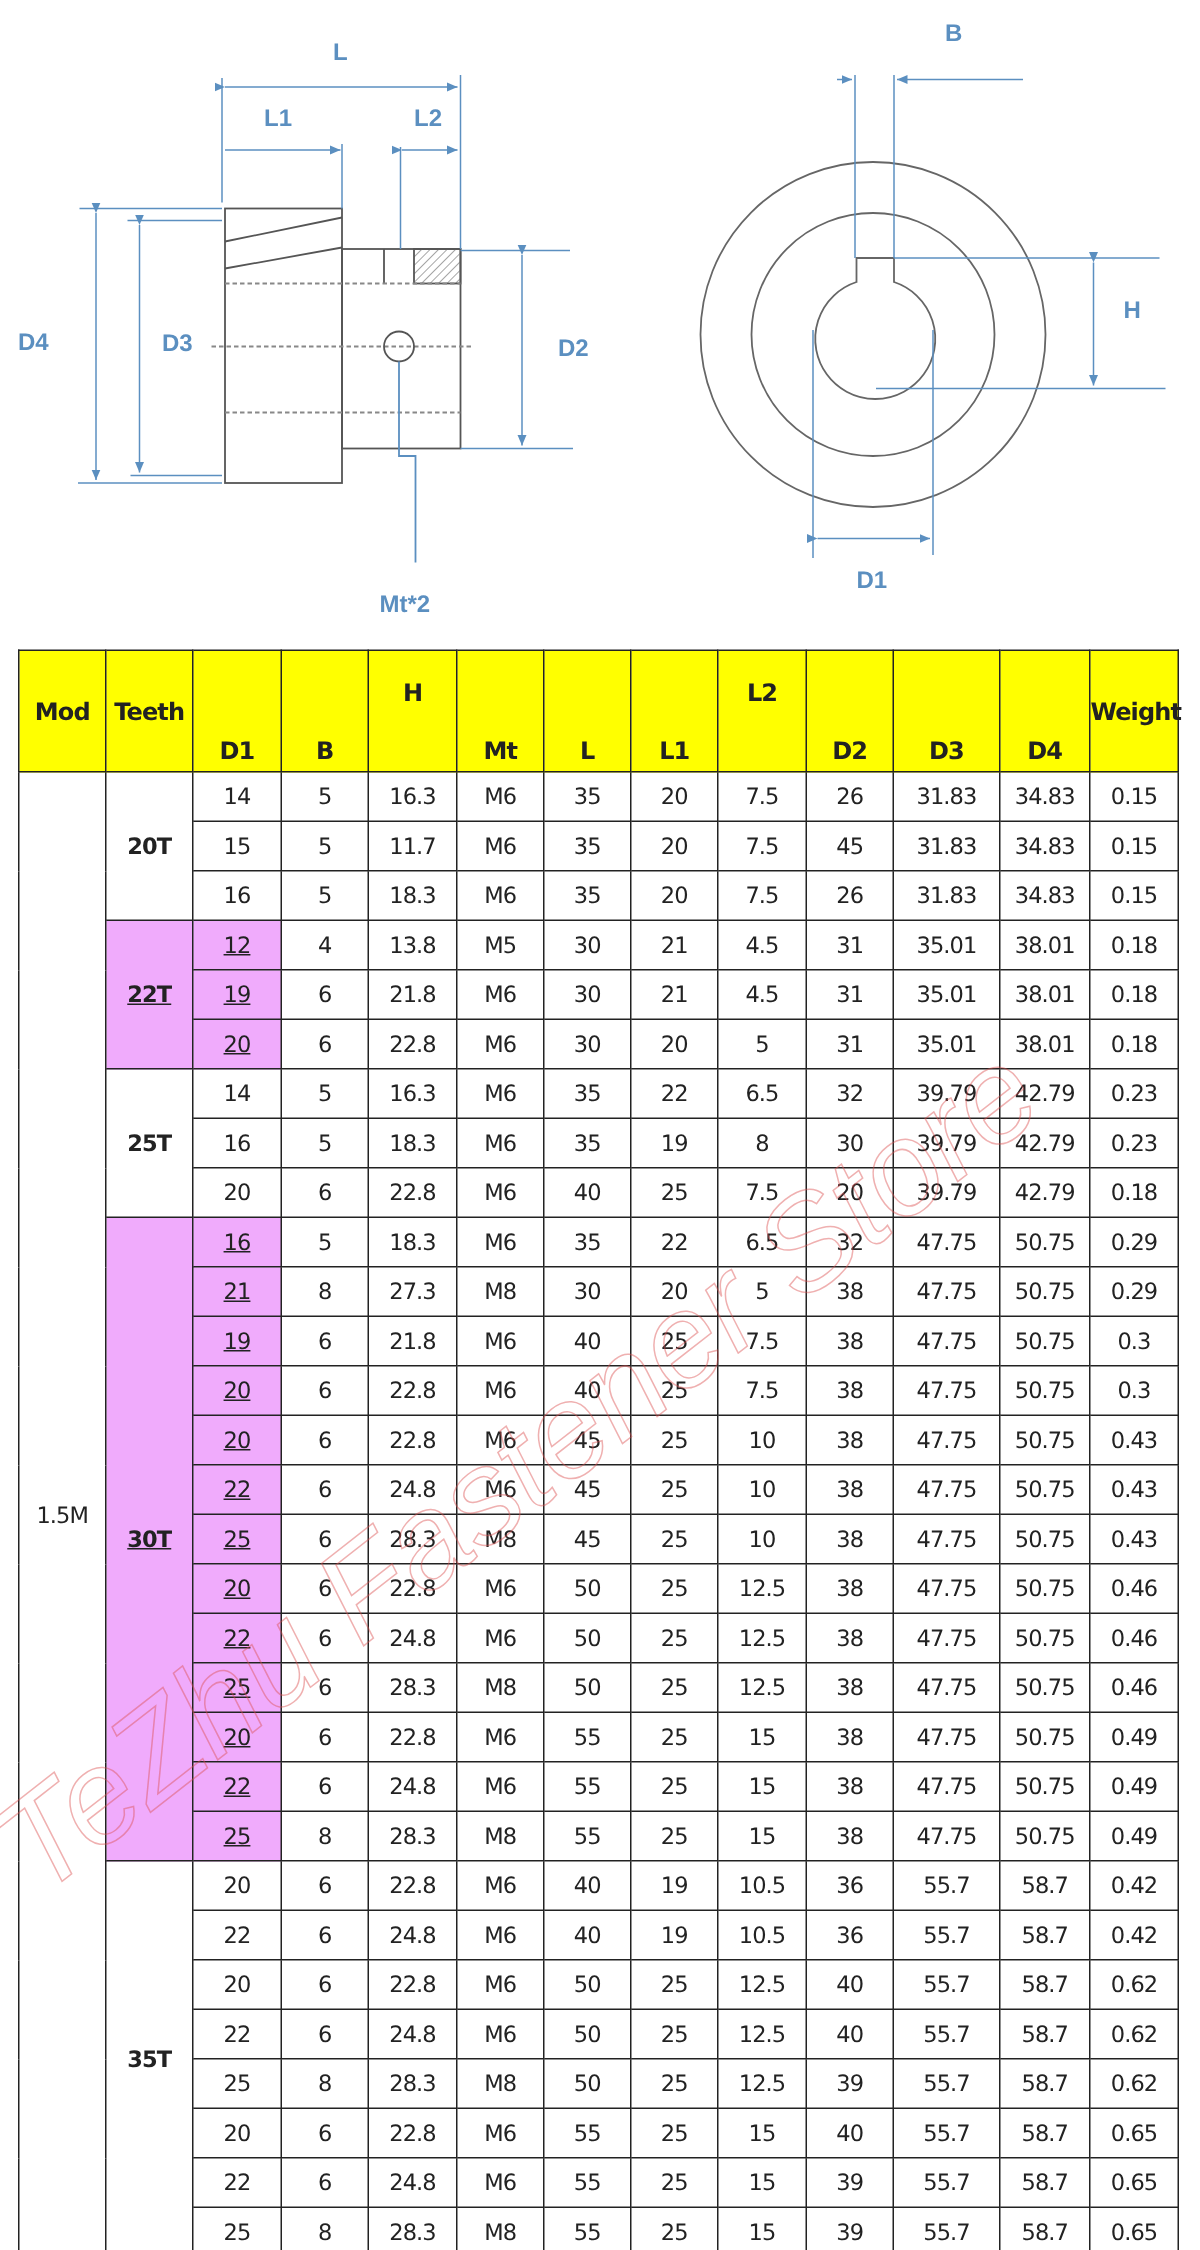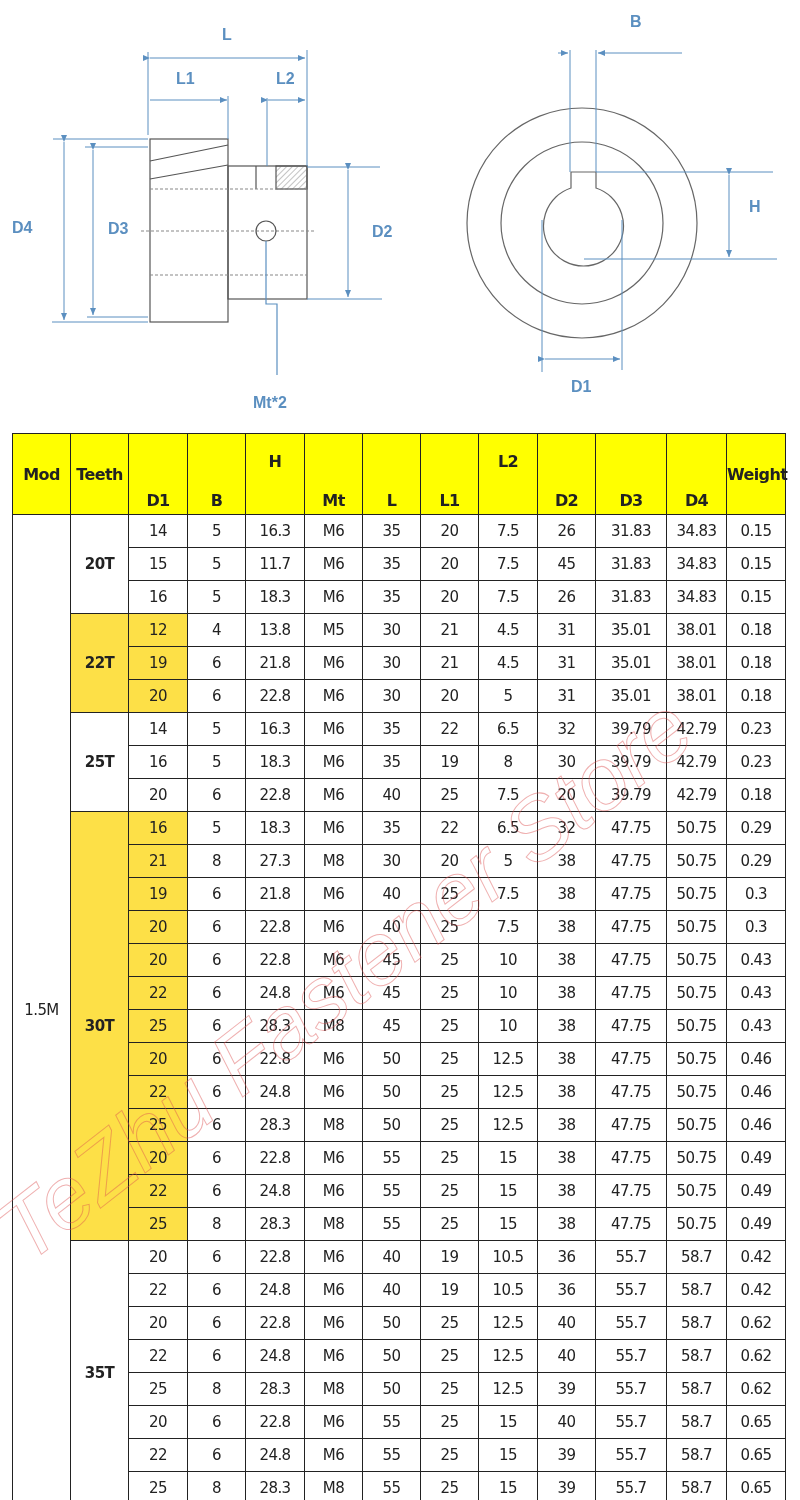--- a/index.html
+++ b/index.html
@@ -9,21 +9,21 @@
   table.spec{position:absolute;left:12px;top:433px;border-collapse:collapse;table-layout:fixed;width:773px;}
   table.spec th, table.spec td{border:1.5px solid #222;text-align:center;padding:0;font-family:"DejaVu Sans",sans-serif;font-size:15px;color:#222;letter-spacing:-0.6px;}
   table.spec th{background:#ffff00;height:62px;font-weight:bold;font-size:16px;}
   table.spec th.low{vertical-align:bottom;padding-bottom:4px;}
   table.spec th.high{vertical-align:top;padding-top:18px;}
   table.spec th.mid{vertical-align:middle;margin-left:26px;}
   table.spec th.small{font-size:16px;}
   table.spec td{height:32px;}
   td.mod{font-size:16px;vertical-align:middle;}
   td.teeth{font-weight:bold;font-size:16px;}
-  .shade{background:#fde047;}
+  .shade{background:#f0abfc;text-decoration:underline;}
   .watermark{position:absolute;left:40px;top:900px;font-family:"Liberation Sans",sans-serif;font-style:italic;font-size:88px;color:transparent;-webkit-text-stroke:1px rgba(220,80,80,0.45);transform:rotate(-38deg);transform-origin:left bottom;white-space:nowrap;pointer-events:none;top:1180px;}
 </style>
 </head>
 <body>
 
 <svg class="diagram" viewBox="0 0 800 420" xmlns="http://www.w3.org/2000/svg">
   <defs>
     <marker id="arr" markerWidth="8" markerHeight="8" refX="7" refY="4" orient="auto">
         <path d="M0,1 L7,4 L0,7 z" fill="#5b8fc0"></path>
       </marker>

